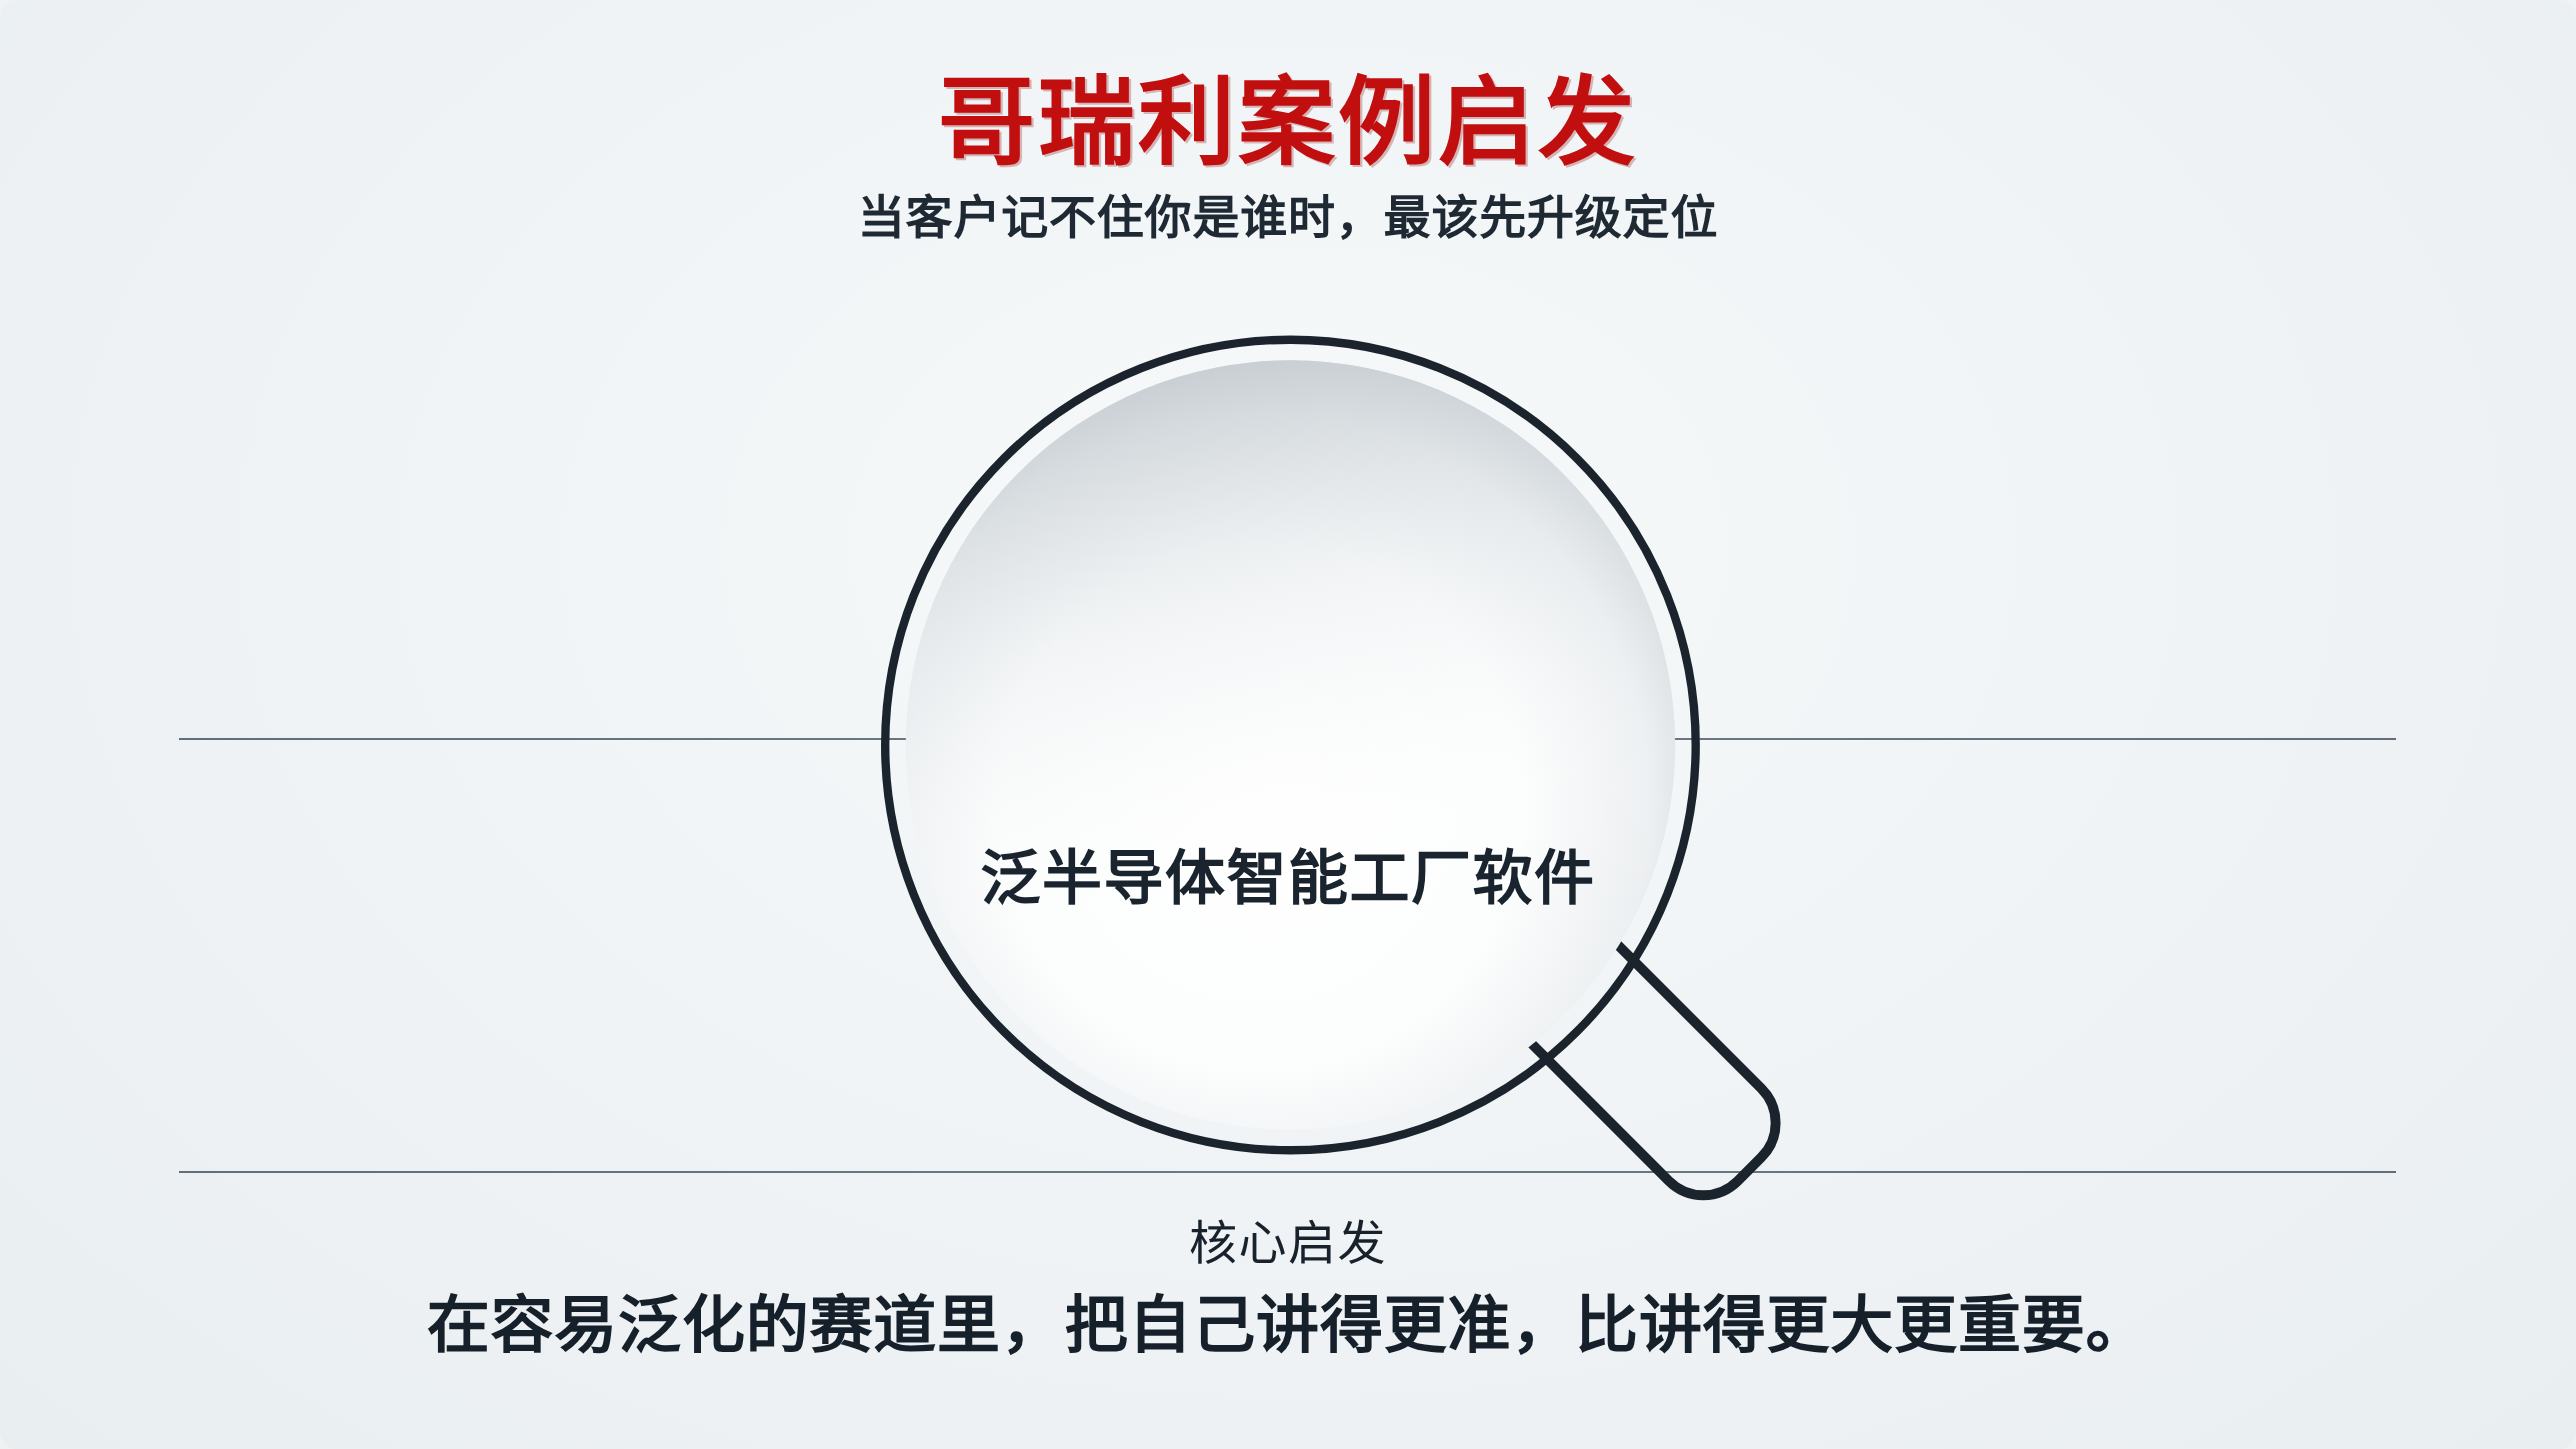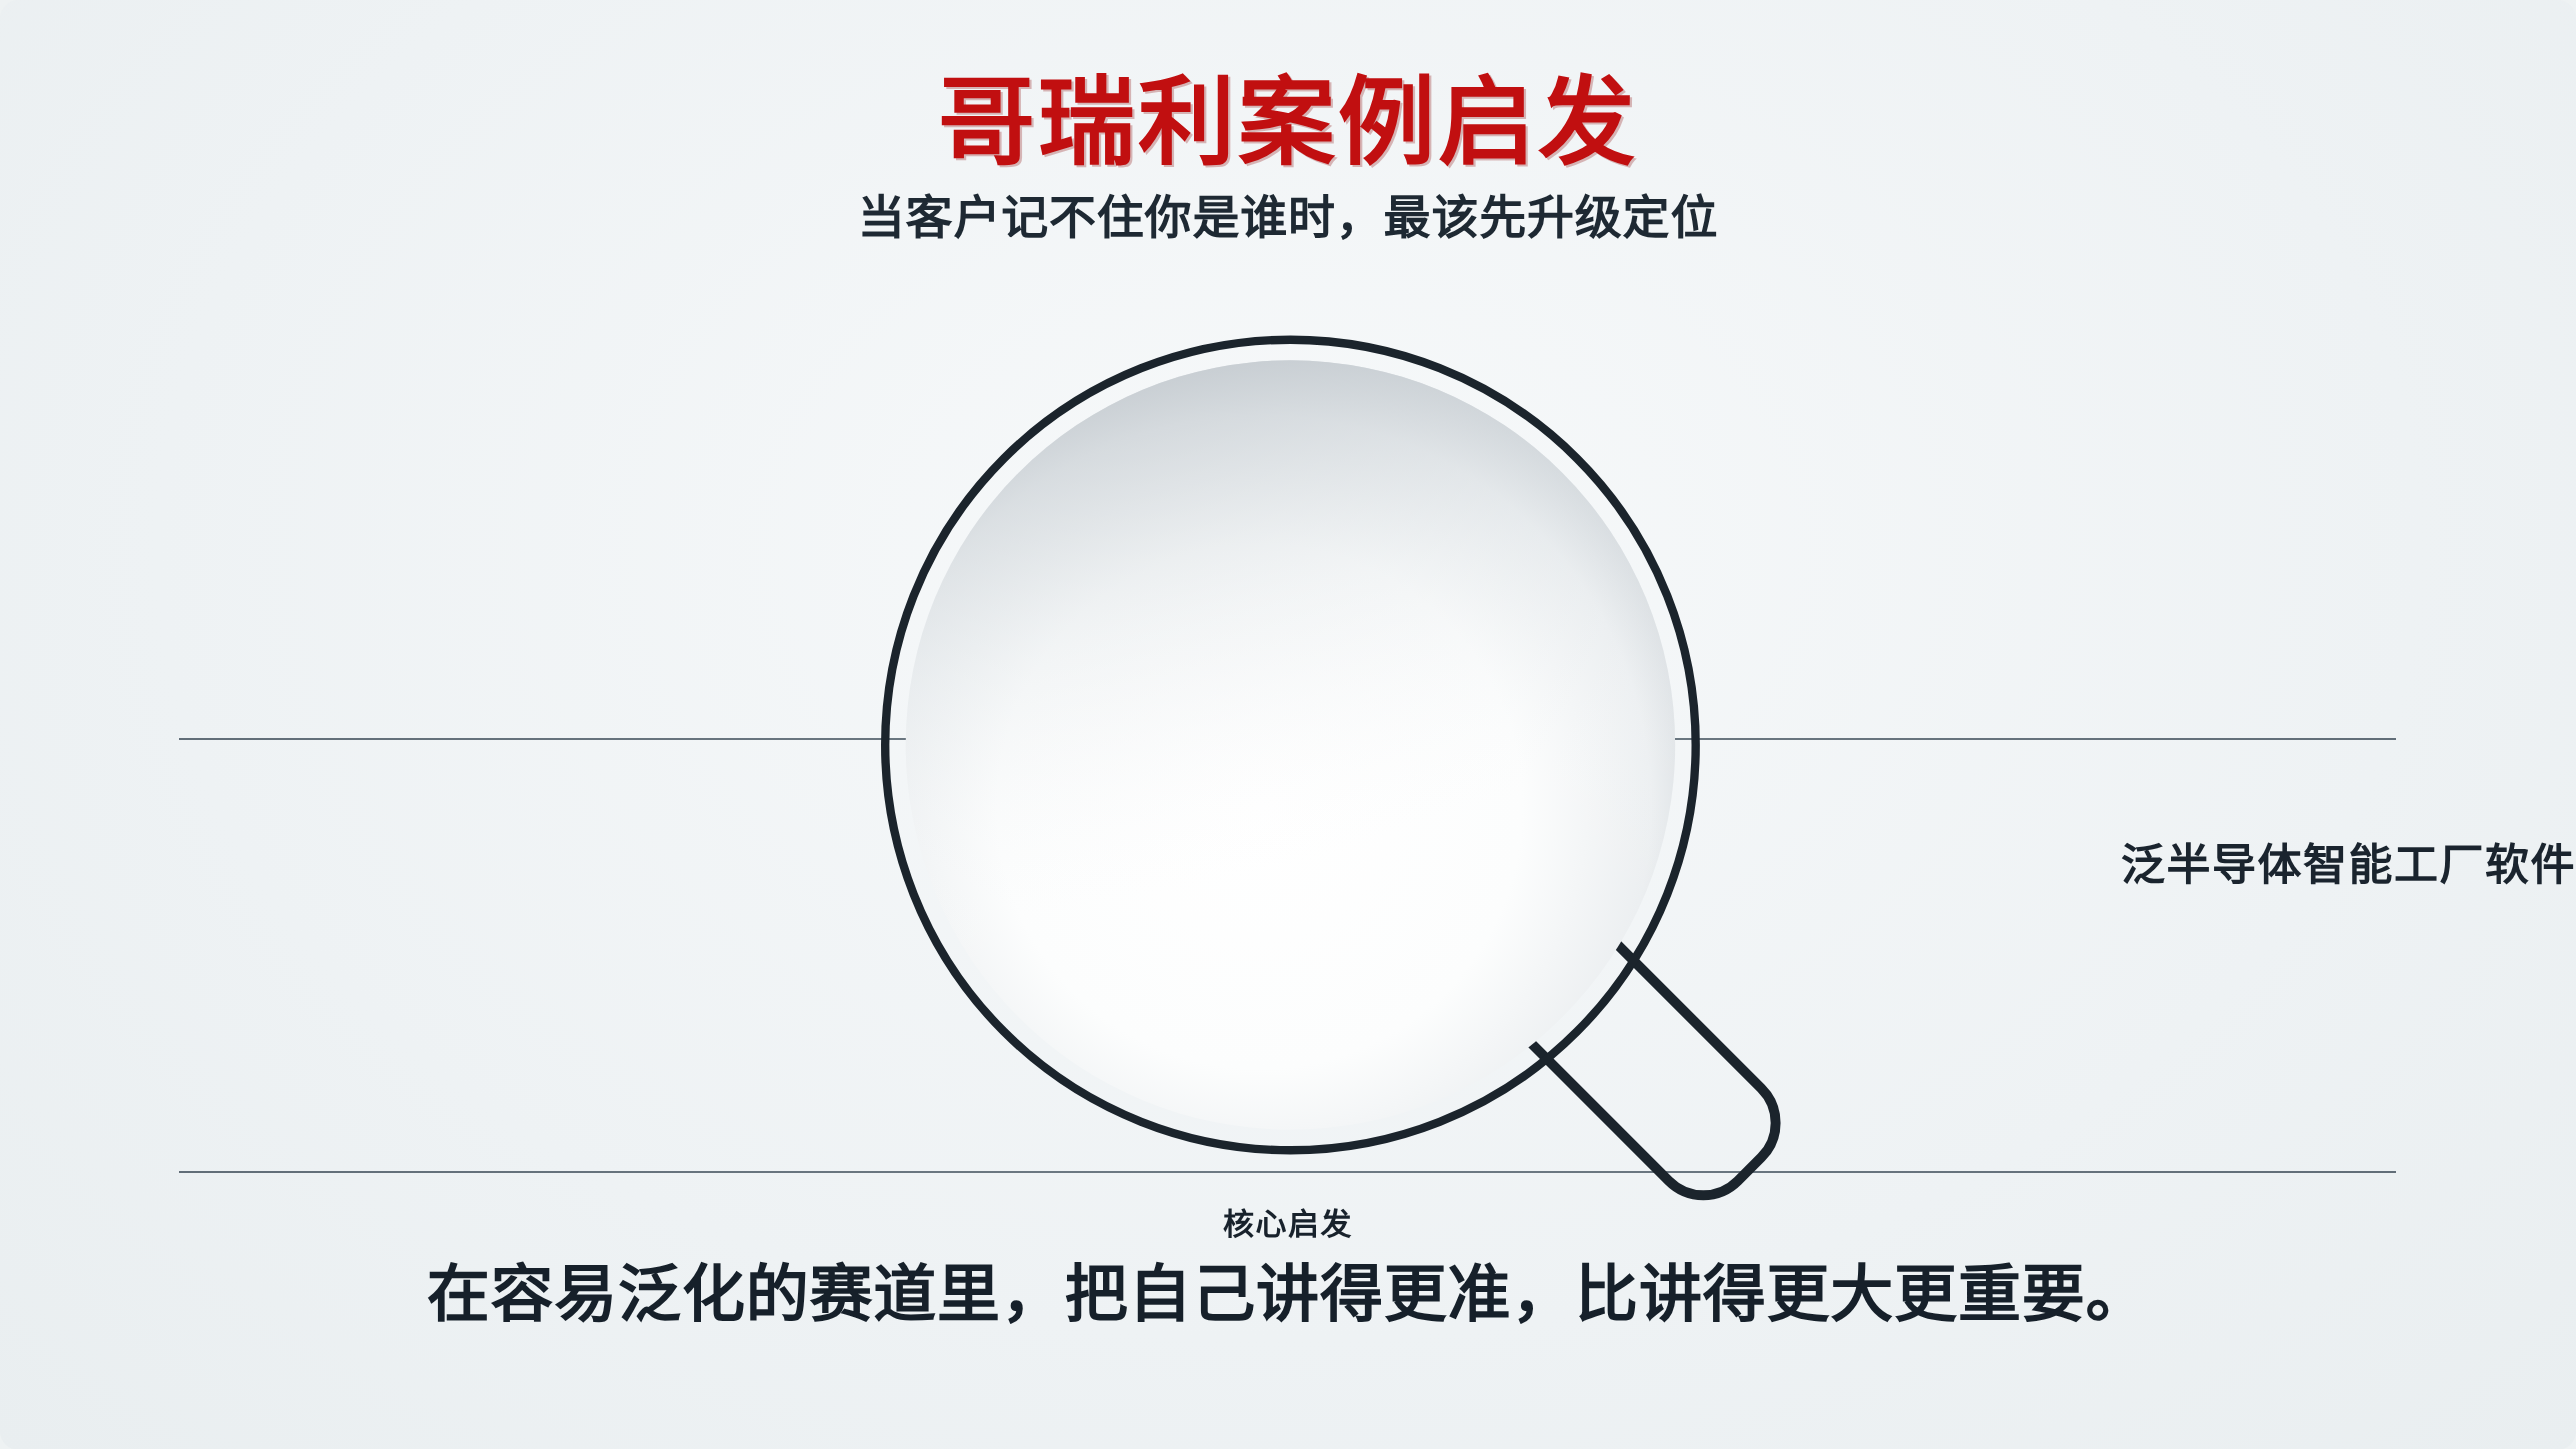--- a/index.html
+++ b/index.html
@@ -71,24 +71,23 @@
     z-index: 2;
   }
   .row-generic {
     top: 567px;
     font-size: 55px;
     font-weight: 700;
     letter-spacing: 1.5px;
   }
   .row-specific {
     top: 829px;
-    font-size: 44px;
+    font-size: 60px;
     font-weight: 800;
     letter-spacing: 1.5px;
-    text-align: right;
   }
 
   
   .magnifier {
     position: absolute;
     left: 761px;
     top: 266px;
     width: 1141px;
     height: 958px;
     z-index: 1;
@@ -99,23 +98,23 @@
   
   .footer {
     position: absolute;
     left: 0;
     top: 1202px;
     width: 100%;
     text-align: center;
     z-index: 2;
   }
   .footer-heading {
-    margin: 4px;
-    font-size: 31px;
-    font-weight: 700;
+    margin: 12px;
+    font-size: 48px;
+    font-weight: 400;
     color: #18222c;
     letter-spacing: 1.5px;
     line-height: 1.25;
   }
   .footer-body {
     margin: 10.6px 0 0 0;
     font-size: 63px;
     font-weight: 600;
     color: #16202a;
     letter-spacing: 0.8px;

